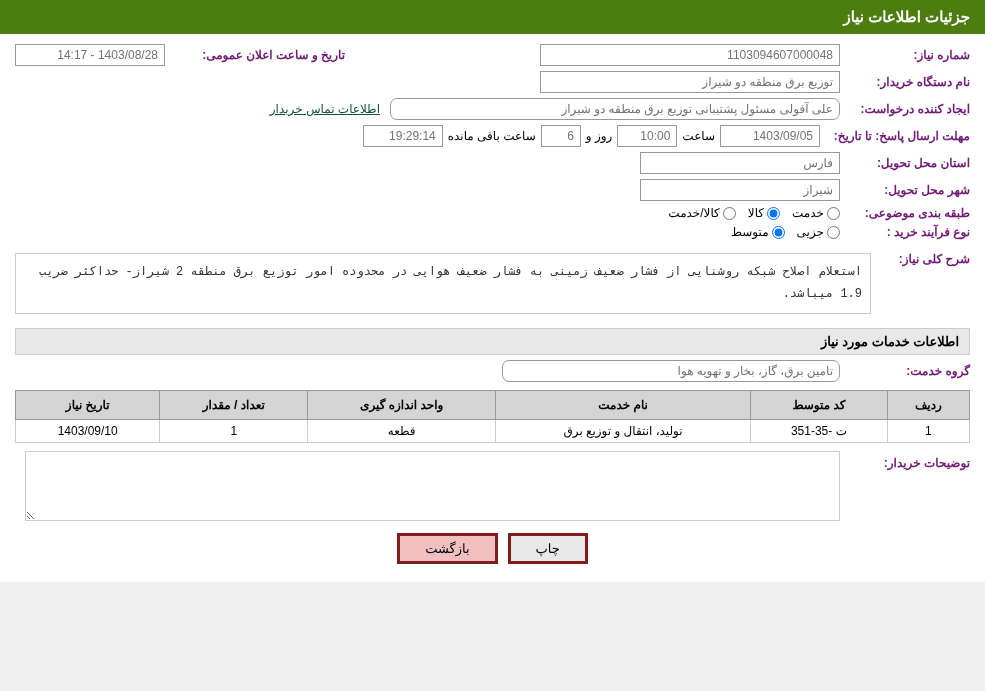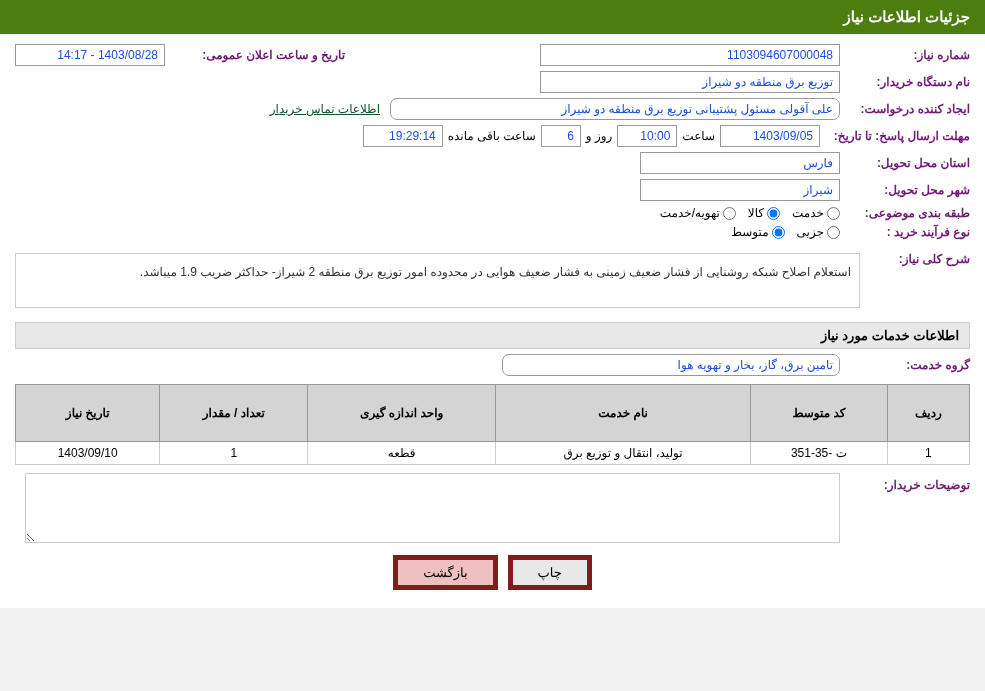--- a/index.html
+++ b/index.html
@@ -38,21 +38,21 @@
       min-width: 130px;
       text-align: right;
       padding-left: 8px;
       white-space: nowrap;
     }
     .field-value {
       border: 1px solid #999;
       background: #fff;
       padding: 3px 6px;
       min-height: 22px;
-      color: #1d4ed8;
+      color: #737373;
     }
     .w-300 { width: 300px; }
     .w-200 { width: 200px; }
     .w-150 { width: 150px; }
     .w-100 { width: 100px; }
     .w-80 { width: 80px; }
     .w-60 { width: 60px; }
     .w-40 { width: 40px; }
     .link-style {
       color: #14532d;
@@ -71,36 +71,37 @@
     }
     .description-box {
       border: 1px solid #ccc;
       padding: 8px;
       margin: 6px 0;
       direction: rtl;
       text-align: right;
       min-height: 55px;
       line-height: 1.8;
       color: #333;
+      font-family: Liberation Mono, monospace;
     }
     .service-group-row {
       display: flex;
       align-items: center;
       direction: rtl;
       margin-bottom: 5px;
     }
     table.services-table {
       width: 100%;
       border-collapse: collapse;
       margin: 8px 0;
     }
     table.services-table th {
       background: #d4d4d4;
       border: 1px solid #999;
-      padding: 21px 8px;
+      padding: 7px 8px;
       text-align: center;
       font-weight: bold;
     }
     table.services-table td {
       border: 1px solid #ccc;
       padding: 4px 8px;
       text-align: center;
     }
     .buyer-notes-area {
       border: 1px solid #ccc;
@@ -120,21 +121,21 @@
       display: flex;
       justify-content: center;
       gap: 10px;
       margin: 12px 0 8px 0;
       direction: ltr;
     }
     .btn {
       padding: 5px 25px;
       font-size: 13px;
       cursor: pointer;
-      border: 5px solid #7f1d1d;
+      border: 3px solid #7f1d1d;
       font-family: Tahoma, Arial, sans-serif;
     }
     .btn-print {
       background: #e8e8e8;
     }
     .btn-back {
       background: #f0c0c0;
     }
     .radio-group {
       display: flex;
@@ -209,41 +210,41 @@
         <div class="radio-item">
           <input type="radio" name="category" style="">
           <span>خدمت</span>
         </div>
         <div class="radio-item">
           <input type="radio" name="category" checked="" style="">
           <span>کالا</span>
         </div>
         <div class="radio-item">
           <input type="radio" name="category" style="">
-          <span>تهویه/خدمت</span>
+          <span>کالا/خدمت</span>
         </div>
       </div>
     </div>
 
     <div class="form-row">
       <span class="field-label">نوع فرآیند خرید :</span>
       <div class="radio-group" style="margin-left: 20px;">
         <div class="radio-item">
           <input type="radio" name="process" style="">
           <span>جزیی</span>
         </div>
         <div class="radio-item">
           <input type="radio" name="process" checked="" style="">
           <span>متوسط</span>
         </div>
       </div>
     </div>
 
     <div style="margin: 8px 0;">
-      <div style="display:flex; align-items:flex-start; direction:rtl; gap:20px;">
+      <div style="display:flex; align-items:flex-start; direction:rtl; gap:9px;">
         <span class="field-label" style="padding-top:5px; min-width:90px;">شرح کلی نیاز:</span>
         <div class="description-box" style="flex:1;">استعلام اصلاح شبکه روشنایی از فشار ضعیف زمینی به فشار ضعیف هوایی در محدوده امور توزیع برق منطقه 2 شیراز- حداکثر ضریب 1.9 میباشد.</div>
       </div>
     </div>
 
     <div class="section-header">اطلاعات خدمات مورد نیاز</div>
 
     <div class="service-group-row">
       <span class="field-label">گروه خدمت:</span>
       <span class="field-value" style="width:338px;border-radius:7px;">تامین برق، گاز، بخار و تهویه هوا</span>

